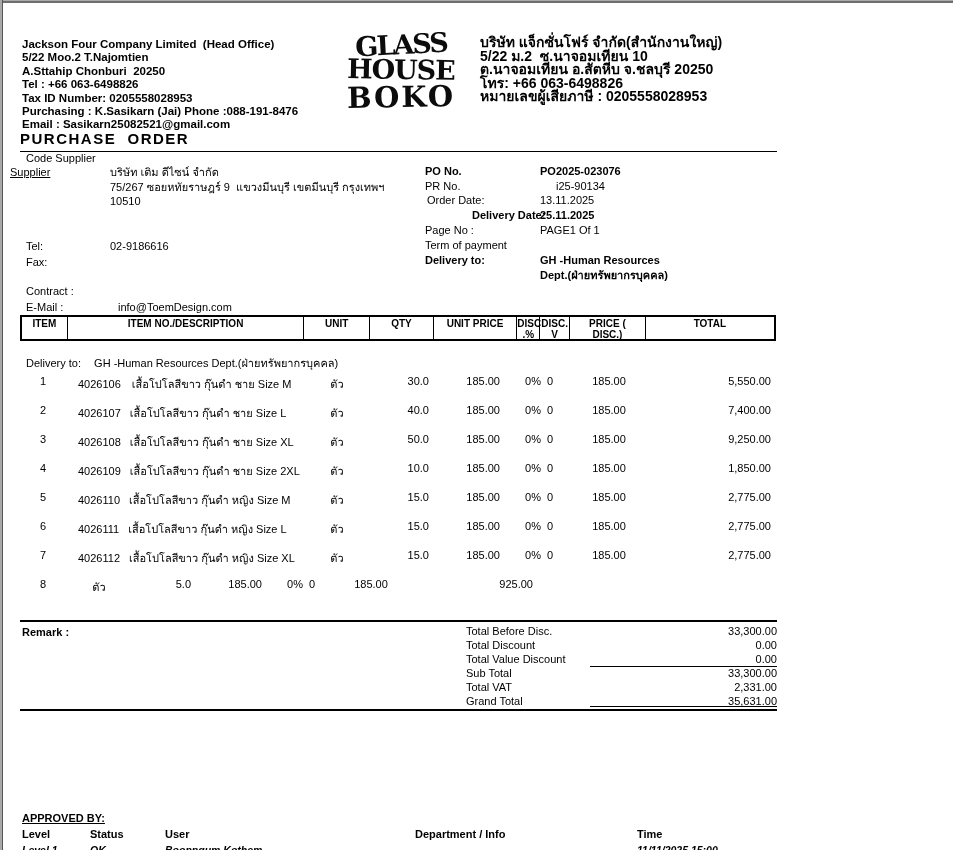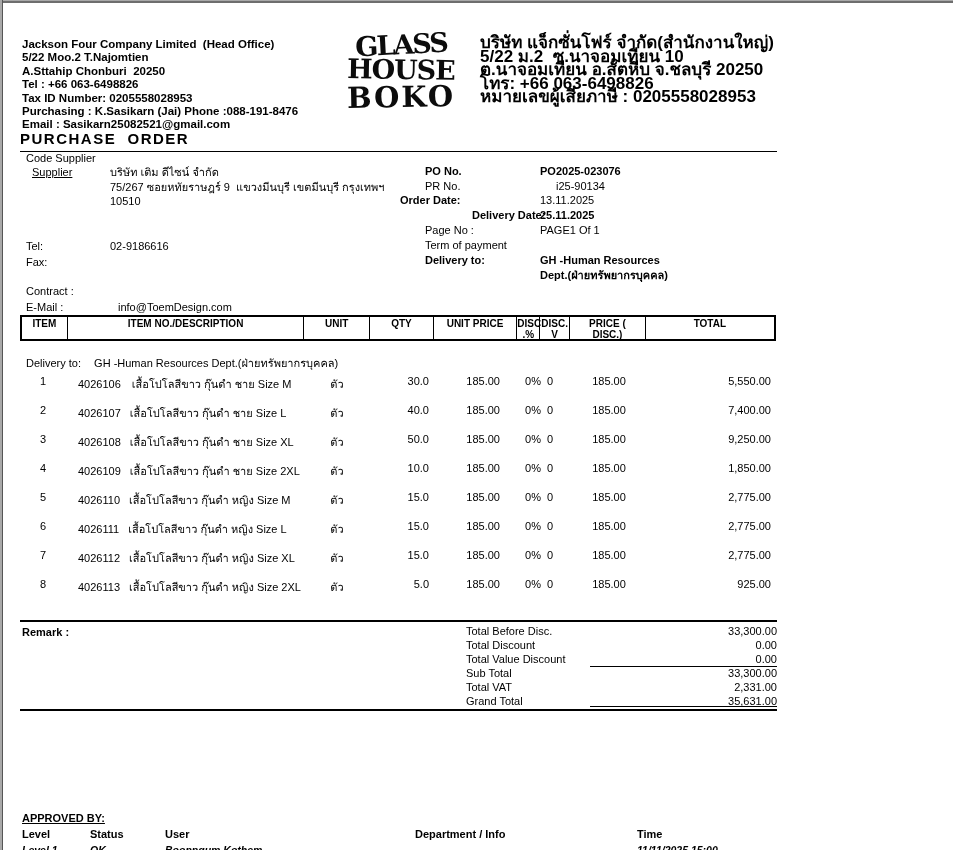--- a/index.html
+++ b/index.html
@@ -9,21 +9,21 @@
   .abs { position:absolute; }
   .ws-pre { white-space:pre; }
   .b { font-weight:bold; }
 
   
   .top-strip { position:absolute; top:0; left:0; width:953px; height:3px; background:#a9a9a9; border-bottom:2px solid #6e6e6e; z-index:5; }
   .left-strip { position:absolute; top:0; left:0; width:3px; height:850px; background:#a9a9a9; border-right:1px solid #565656; z-index:5; }
 
   
   .company-en { left:22px; top:38px; font-size:11.5px; line-height:13.4px; font-weight:bold; }
-  .company-th { left:480px; top:36px; font-size:17px; line-height:13.6px; font-weight:bold; }
+  .company-th { left:480px; top:36px; font-size:14px; line-height:13.6px; font-weight:bold; }
 
   .logo { left:336px; top:32px; width:130px; text-align:center; font-family:"DejaVu Serif","Liberation Serif",serif; font-weight:bold; color:#0c0c0c; }
   .logo-l1 { font-size:27px; line-height:25px; letter-spacing:-2px; transform:rotate(-3deg); }
   .logo-l2 { font-size:27px; line-height:26px; letter-spacing:-1px; transform:rotate(1deg); }
   .logo-l3 { font-size:29px; line-height:29px; letter-spacing:2px; transform:rotate(-1deg); }
 
   .doc-title { left:20px; top:130px; width:757px; text-align:left; font-size:15px; font-weight:bold; letter-spacing:1.5px; white-space:pre; }
 
   .hr { position:absolute; background:#000; }
 
@@ -97,36 +97,36 @@
     <div class="ws-pre">5/22 ม.2  ซ.นาจอมเทียน 10</div>
     <div class="ws-pre">ต.นาจอมเทียน อ.สัตหีบ จ.ชลบุรี 20250</div>
     <div class="ws-pre">โทร: +66 063-6498826</div>
     <div class="ws-pre">หมายเลขผู้เสียภาษี : 0205558028953</div>
   </div>
 
   <div class="abs doc-title">PURCHASE  ORDER</div>
   <div class="hr" style="left:20px; top:151px; width:757px; height:1px;"></div>
 
   <div class="abs fs11" style="left:26px; top:152px;">Code Supplier</div>
-  <div class="abs fs11" style="left:32px; top:166px;text-decoration:underline;">Supplier</div>
+  <div class="abs fs11" style="left:10px; top:166px;text-decoration:underline;">Supplier</div>
   <div class="abs fs11" style="left:110px; top:166px;">บริษัท เติม ดีไซน์ จำกัด</div>
   <div class="abs fs11 ws-pre" style="left:110px; top:181px;">75/267 ซอยหทัยราษฎร์ 9  แขวงมีนบุรี เขตมีนบุรี กรุงเทพฯ</div>
   <div class="abs fs11" style="left:110px; top:195px;">10510</div>
   <div class="abs fs11" style="left:26px; top:240px;">Tel:</div>
   <div class="abs fs11" style="left:110px; top:240px;">02-9186616</div>
   <div class="abs fs11" style="left:26px; top:256px;">Fax:</div>
   <div class="abs fs11" style="left:26px; top:285px;">Contract :</div>
   <div class="abs fs11" style="left:26px; top:301px;">E-Mail :</div>
   <div class="abs fs11" style="left:118px; top:301px;">info@ToemDesign.com</div>
 
   <div class="abs fs11 b" style="left:425px; top:165px;">PO No.</div>
   <div class="abs fs11 b" style="left:540px; top:165px;">PO2025-023076</div>
   <div class="abs fs11" style="left:425px; top:180px;">PR No.</div>
   <div class="abs fs11" style="left:540px; top:180px;padding-left:16px;">i25-90134</div>
-  <div class="abs fs11" style="left:400px; top:194px;font-weight:bold;">Order Date:</div>
+  <div class="abs fs11" style="left:427px; top:194px;">Order Date:</div>
   <div class="abs fs11" style="left:540px; top:194px;">13.11.2025</div>
   <div class="abs fs11 b" style="left:425px; top:209px;margin-left:47px;">Delivery Date:</div>
   <div class="abs fs11 b" style="left:540px; top:209px;">25.11.2025</div>
   <div class="abs fs11" style="left:425px; top:224px;">Page No :</div>
   <div class="abs fs11" style="left:540px; top:224px;">PAGE1 Of 1</div>
   <div class="abs fs11" style="left:425px; top:239px;">Term of payment</div>
   <div class="abs fs11 b" style="left:425px; top:254px;">Delivery to:</div>
   <div class="abs fs11 b" style="left:540px; top:254px;">GH -Human Resources</div>
   <div class="abs fs11 b" style="left:540px; top:269px;">Dept.(ฝ่ายทรัพยากรบุคคล)</div>
 
@@ -229,21 +229,20 @@
         <div class="cell c-unit">ตัว</div>
         <div class="cell c-qty">15.0</div>
         <div class="cell c-up">185.00</div>
         <div class="cell c-dpct">0%</div>
         <div class="cell c-dv">0</div>
         <div class="cell c-pd">185.00</div>
         <div class="cell c-tot">2,775.00</div>
       </div>
       <div class="item-row">
         <div class="cell c-no">8</div>
-        <div class="cell c-desc"><span>4026113</span><span style="margin-left: 9px;">เสื้อโปโลสีขาว กุ๊นดำ หญิง Size 2XL</span></div>
         <div class="cell c-unit">ตัว</div>
         <div class="cell c-qty">5.0</div>
         <div class="cell c-up">185.00</div>
         <div class="cell c-dpct">0%</div>
         <div class="cell c-dv">0</div>
         <div class="cell c-pd">185.00</div>
         <div class="cell c-tot">925.00</div>
       </div>
     </div>
 

